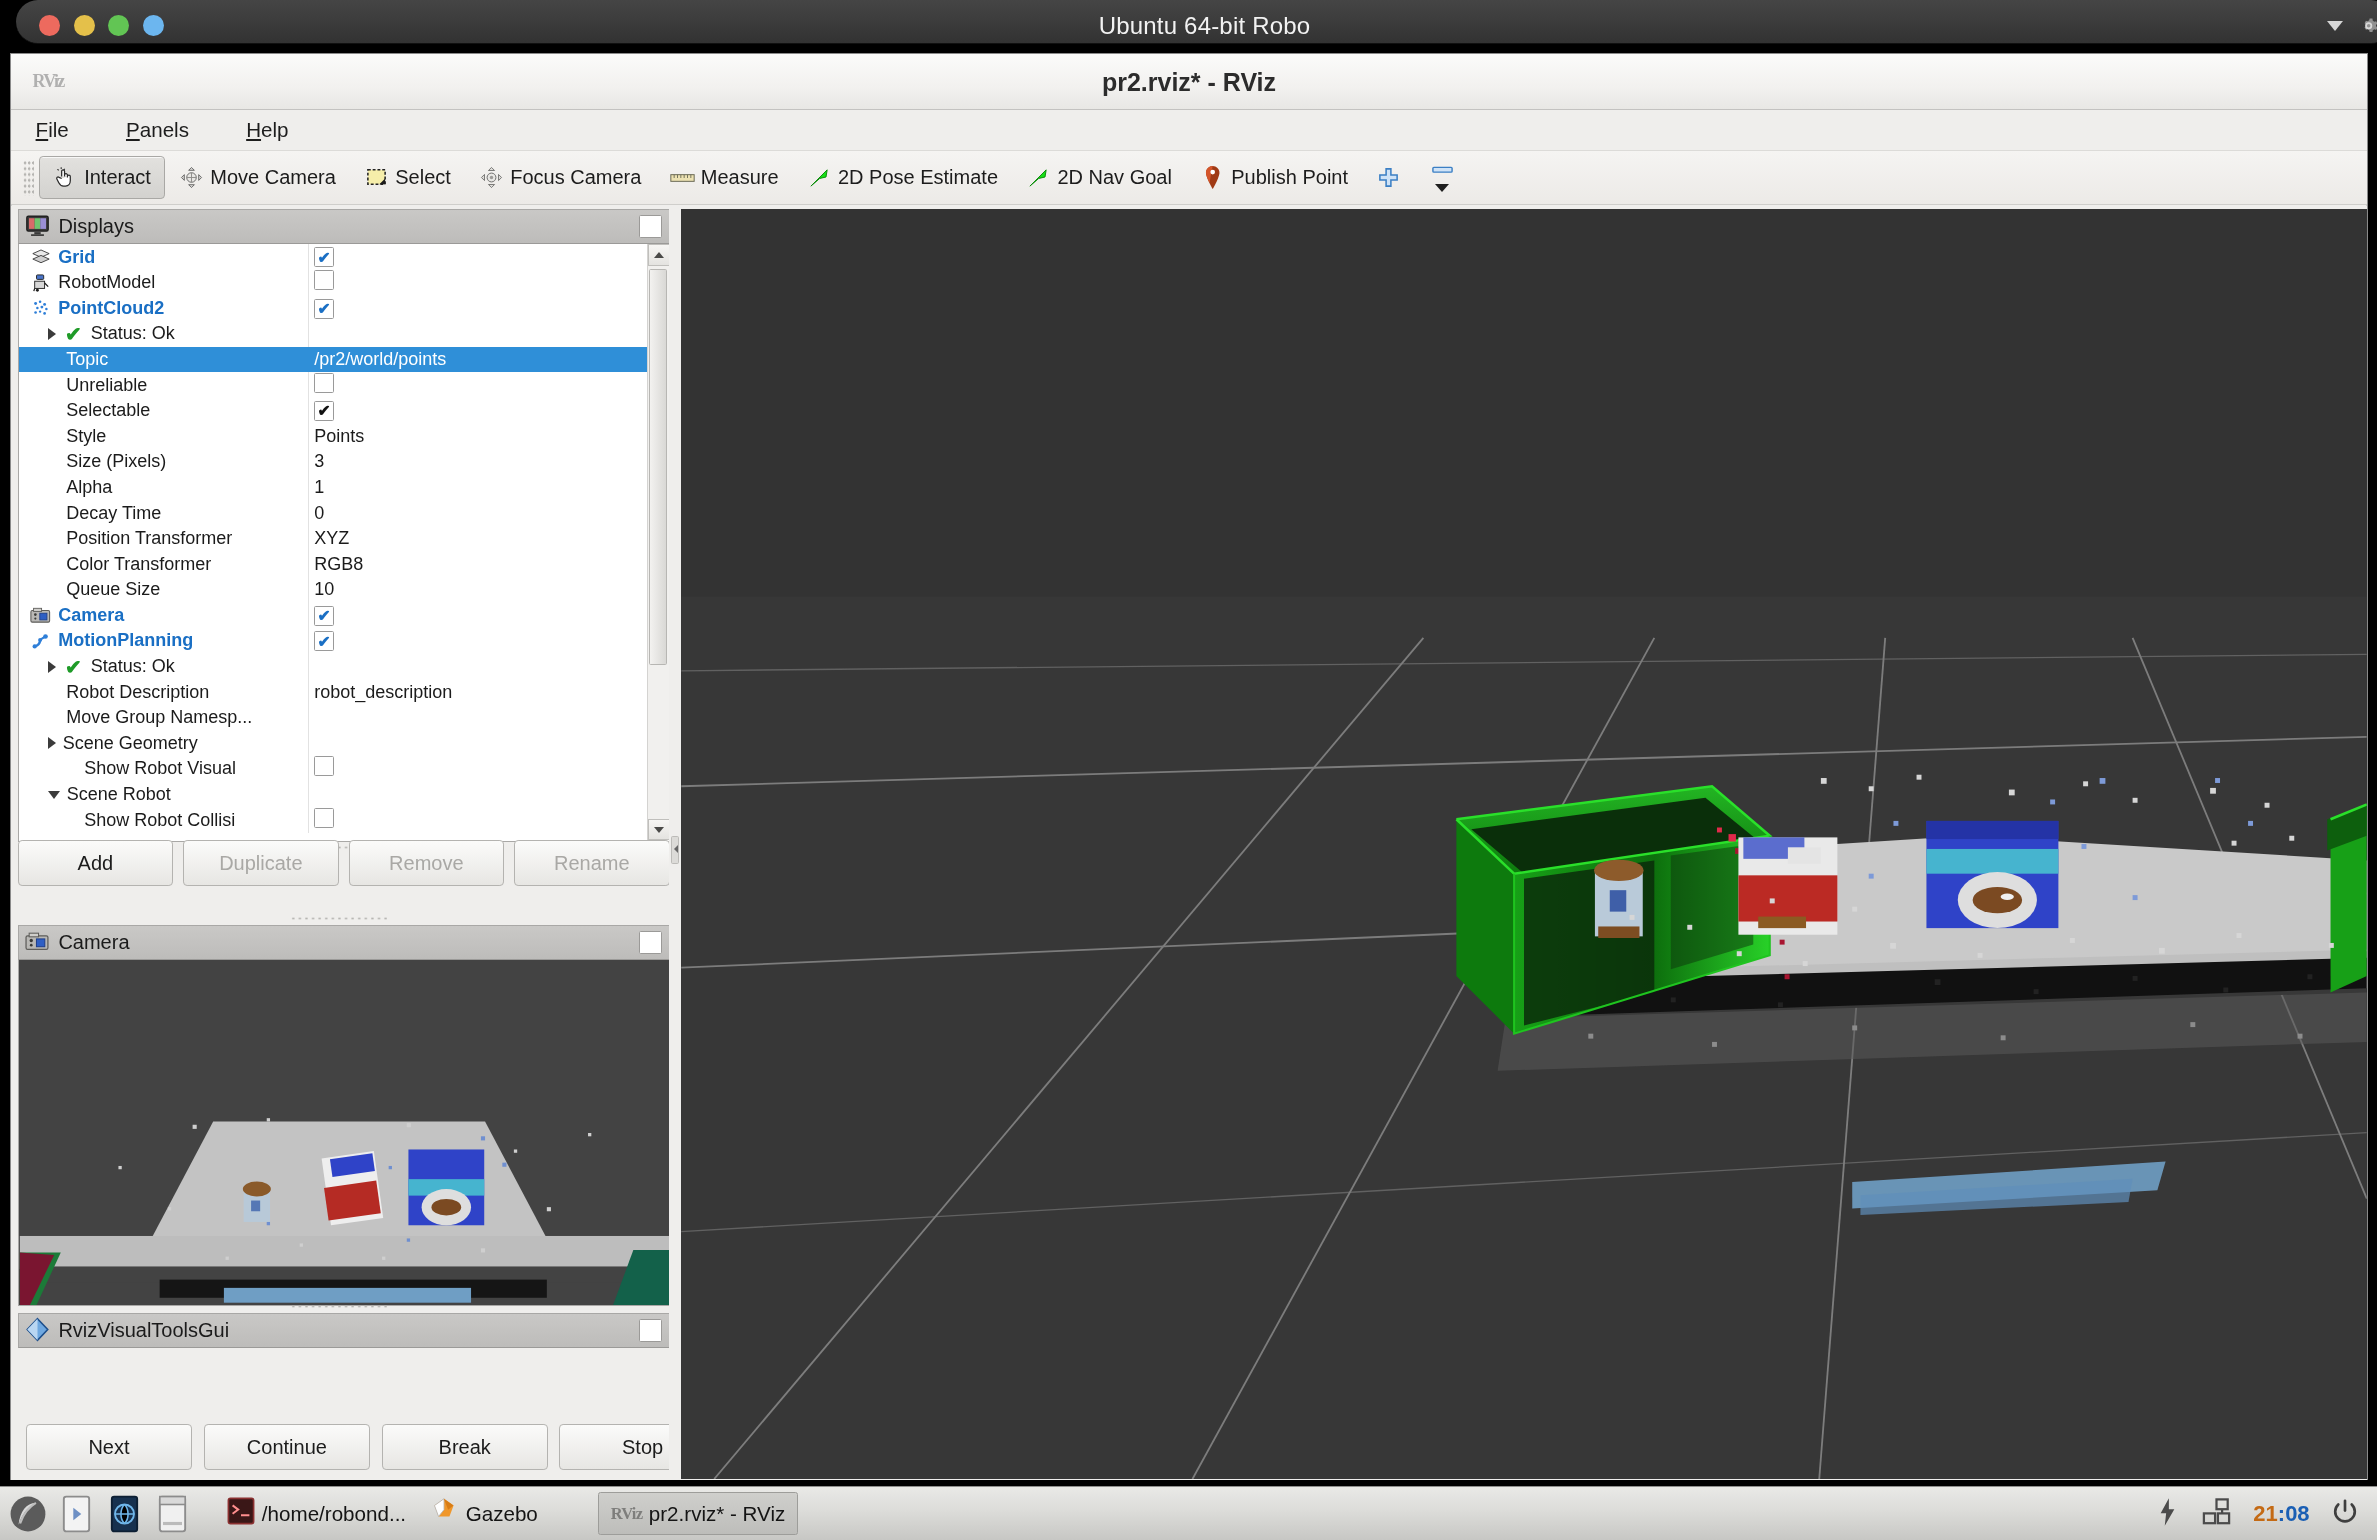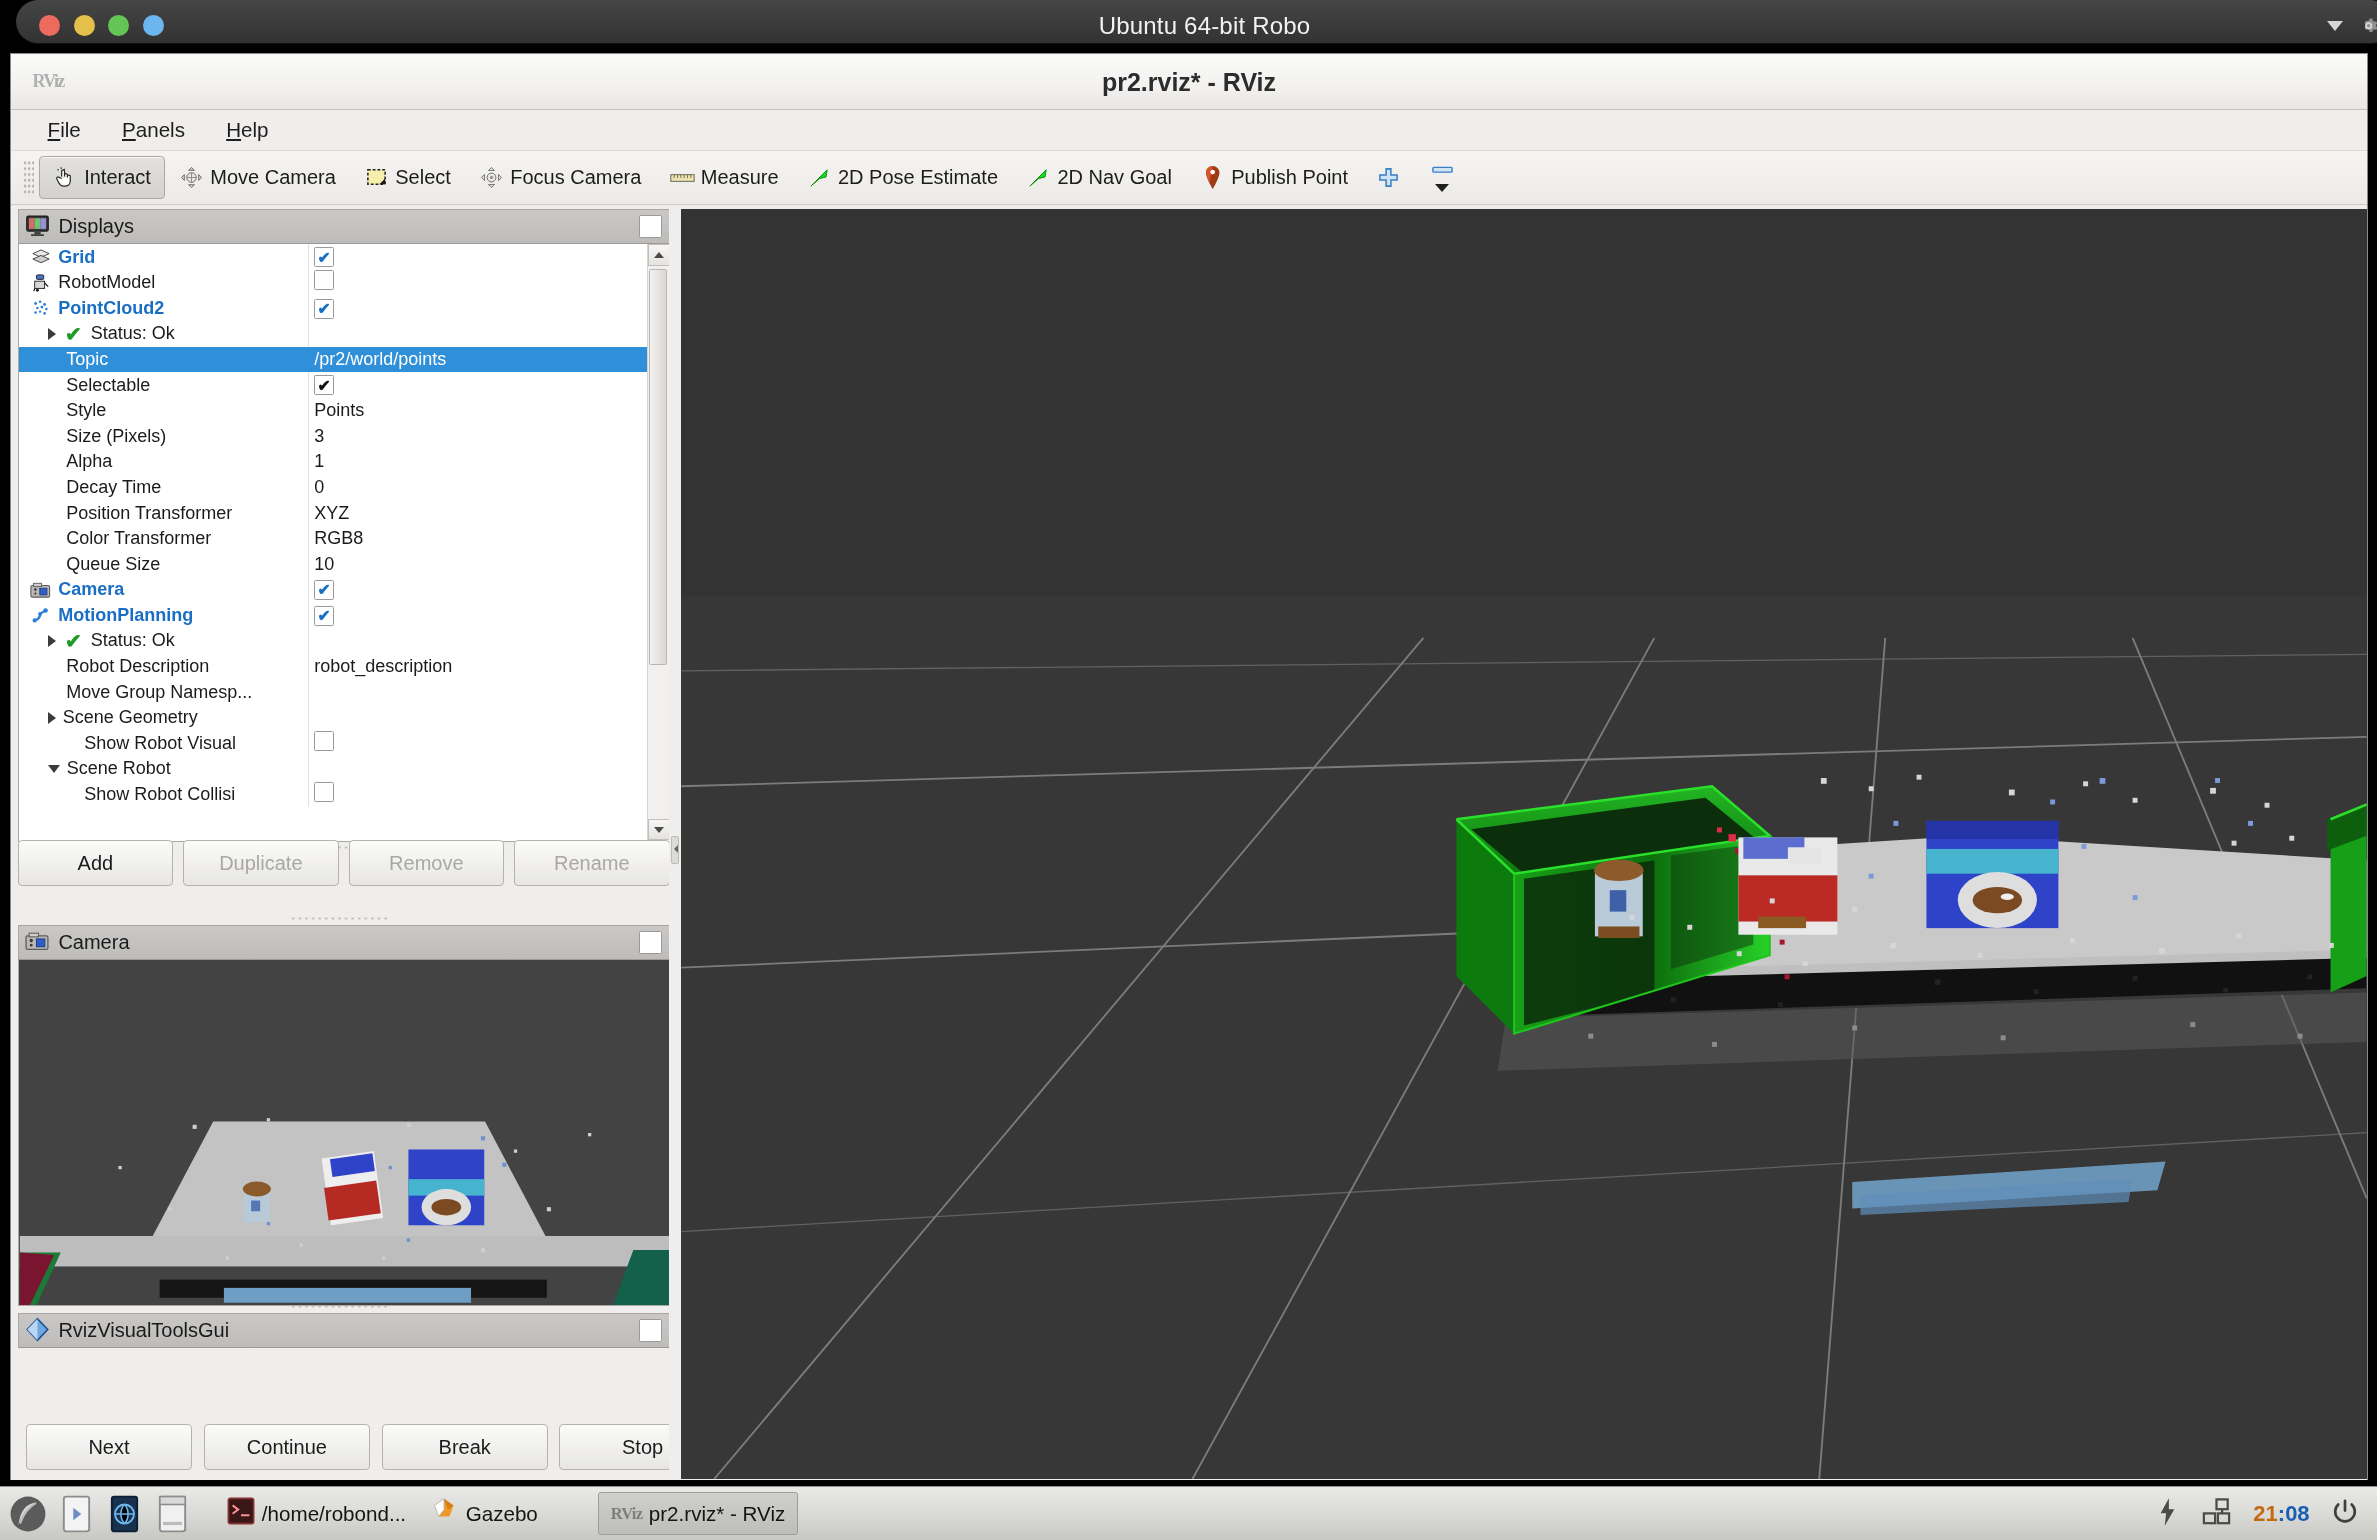--- a/index.html
+++ b/index.html
@@ -41,21 +41,21 @@
   #rviz-logo{
     position:absolute; left:21.4px; top:16.5px; width:38px; height:25px;
     font-size:18px; font-weight:bold; color:#9a9a9a; letter-spacing:-1.6px;
     font-family:"Liberation Serif", serif; opacity:.75;
   }
 
   
   #menubar{
     position:absolute; left:0; top:56px; width:100%; height:41px;
     background:#efeeec; border-bottom:0.8px solid #dcdbd8;
-    display:flex; align-items:center; padding-left:30px; gap:28px;
+    display:flex; align-items:center; padding-left:18px; gap:44px;
   }
   .menu-item{ font-size:20.6px; color:#1d1d1d; padding:2.5px 6.6px; cursor:default; }
   .menu-item u{ text-decoration:underline; }
 
   
   #toolbar{
     position:absolute; left:0; top:97px; width:100%; height:54px;
     background:linear-gradient(to bottom,#f5f4f2,#eceae7);
     border-bottom:0.8px solid #cfcecb;
     display:flex; align-items:center; padding-left:11.5px;
@@ -415,20 +415,28 @@
                 </div>
                 <div class="tval"><span></span></div>
               </div>
               <div class="trow sel">
                 <div class="tsep"></div>
                 <div class="tname">
                   <span style="display: inline-block; flex: 0 0 auto; width: 36px;"></span>
                   <span>Topic</span>
                 </div>
                 <div class="tval"><span>/pr2/world/points</span></div>
+              </div>
+              <div class="trow">
+                <div class="tsep"></div>
+                <div class="tname">
+                  <span style="display: inline-block; flex: 0 0 auto; width: 36px;"></span>
+                  <span>Unreliable</span>
+                </div>
+                <div class="tval"><span class="chk"></span></div>
               </div>
               <div class="trow">
                 <div class="tsep"></div>
                 <div class="tname">
                   <span style="display: inline-block; flex: 0 0 auto; width: 36px;"></span>
                   <span>Selectable</span>
                 </div>
                 <div class="tval"><span class="chk dark">✔</span></div>
               </div>
               <div class="trow">

